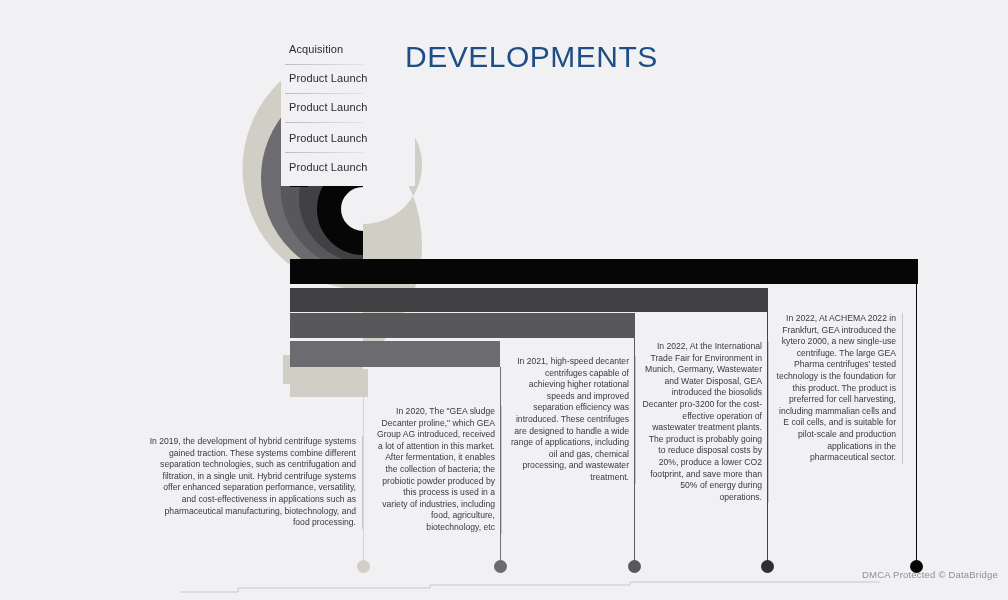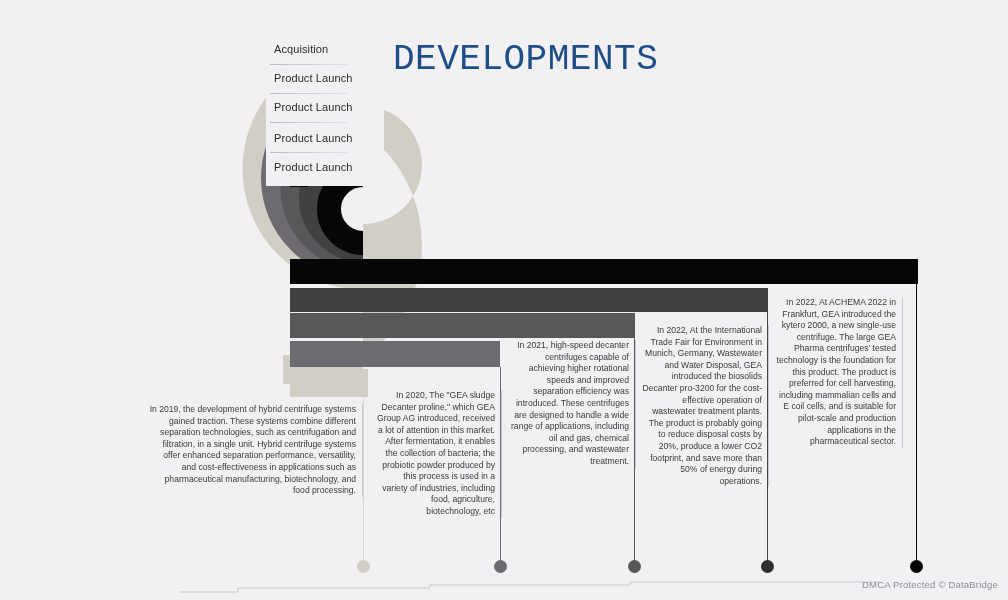--- a/index.html
+++ b/index.html
@@ -11,24 +11,25 @@
     position:relative;
   }
   #stage{position:absolute;inset:0;width:1008px;height:600px;}
 
   
   #ribbons{position:absolute;left:0;top:0;width:1008px;height:600px;}
 
   
   .legend-panel{
     position:absolute;
-    left:266px;top:28px;
+    left:281px;top:28px;
     width:118px;height:158px;
     background:#f1f1f3;
     z-index:5;
+    padding-left:16px;
   }
   .legend-item{
     position:absolute;
     left:8px;
     font-size:11px;
     color:#2b2b2e;
     letter-spacing:.1px;
     white-space:nowrap;
   }
   .legend-rule{
@@ -44,53 +45,54 @@
   .title-key{
     font-family:"Liberation Sans", sans-serif;
     font-weight:bold;
     font-size:97px;
     line-height:.95;
     color:#1f4e87;
     letter-spacing:-1px;
     margin:0;
   }
   .title-dev{
-    font-family:Liberation Mono, monospace;
-    font-size:36px;
+    font-family:Liberation Sans, sans-serif;
+    font-size:30px;
     line-height:1;
     color:#1f4e87;
     letter-spacing:.5px;
-    margin:0;
+    margin:12px;
     margin-top:2px;
   }
 
   
   .desc{
     position:absolute;
     font-size:8.6px;
     line-height:11.6px;
     color:#3a3a3e;
     text-align:right;
     box-sizing:border-box;
     padding-right:6px;
     border-right:1px solid #c9c9cd;
     z-index:4;
+    margin-top:16px;
   }
 
   
   .stem{position:absolute;width:1px;z-index:3;}
   .dot{position:absolute;width:13px;height:13px;border-radius:50%;z-index:4;}
 
   
   #baseline{position:absolute;left:0;top:0;width:1008px;height:600px;z-index:2;}
 
   
   .watermark{
     position:absolute;
-    right:10px;bottom:10px;
+    right:10px;bottom:20px;
     font-size:9.5px;
     color:#8d8d94;
     letter-spacing:.2px;
     z-index:7;
   }
 </style>
 </head>
 <body>
 
 <div id="stage">
@@ -157,21 +159,21 @@
     <div class="legend-item" style="top:104px;"><span>Product Launch</span></div>
     <div class="legend-rule" style="top:124px;"></div>
 
     <div class="legend-item" style="top:133px;"><span>Product Launch</span></div>
   </div>
 
   <div class="title-wrap">
     <p class="title-dev">DEVELOPMENTS</p>
   </div>
 
-  <div class="desc" style="left:148px;top:404px;width:215px;">
+  <div class="desc" style="left:148px;top:420px;width:215px;">
     <span>In 2019, the development of hybrid centrifuge systems gained traction. These systems combine different separation technologies, such as centrifugation and filtration, in a single unit. Hybrid centrifuge systems offer enhanced separation performance, versatility, and cost-effectiveness in applications such as pharmaceutical manufacturing, biotechnology, and food processing.</span>
   </div>
 
   <div class="desc" style="left:376px;top:390px;width:126px;">
     <span>In 2020, The "GEA sludge Decanter proline," which GEA Group AG introduced, received a lot of attention in this market. After fermentation, it enables the collection of bacteria; the probiotic powder produced by this process is used in a variety of industries, including food, agriculture, biotechnology, etc</span>
   </div>
 
   <div class="desc" style="left:510px;top:340px;width:126px;">
     <span>In 2021, high-speed decanter centrifuges capable of achieving higher rotational speeds and improved separation efficiency was introduced. These centrifuges are designed to handle a wide range of applications, including oil and gas, chemical processing, and wastewater treatment.</span>
   </div>

